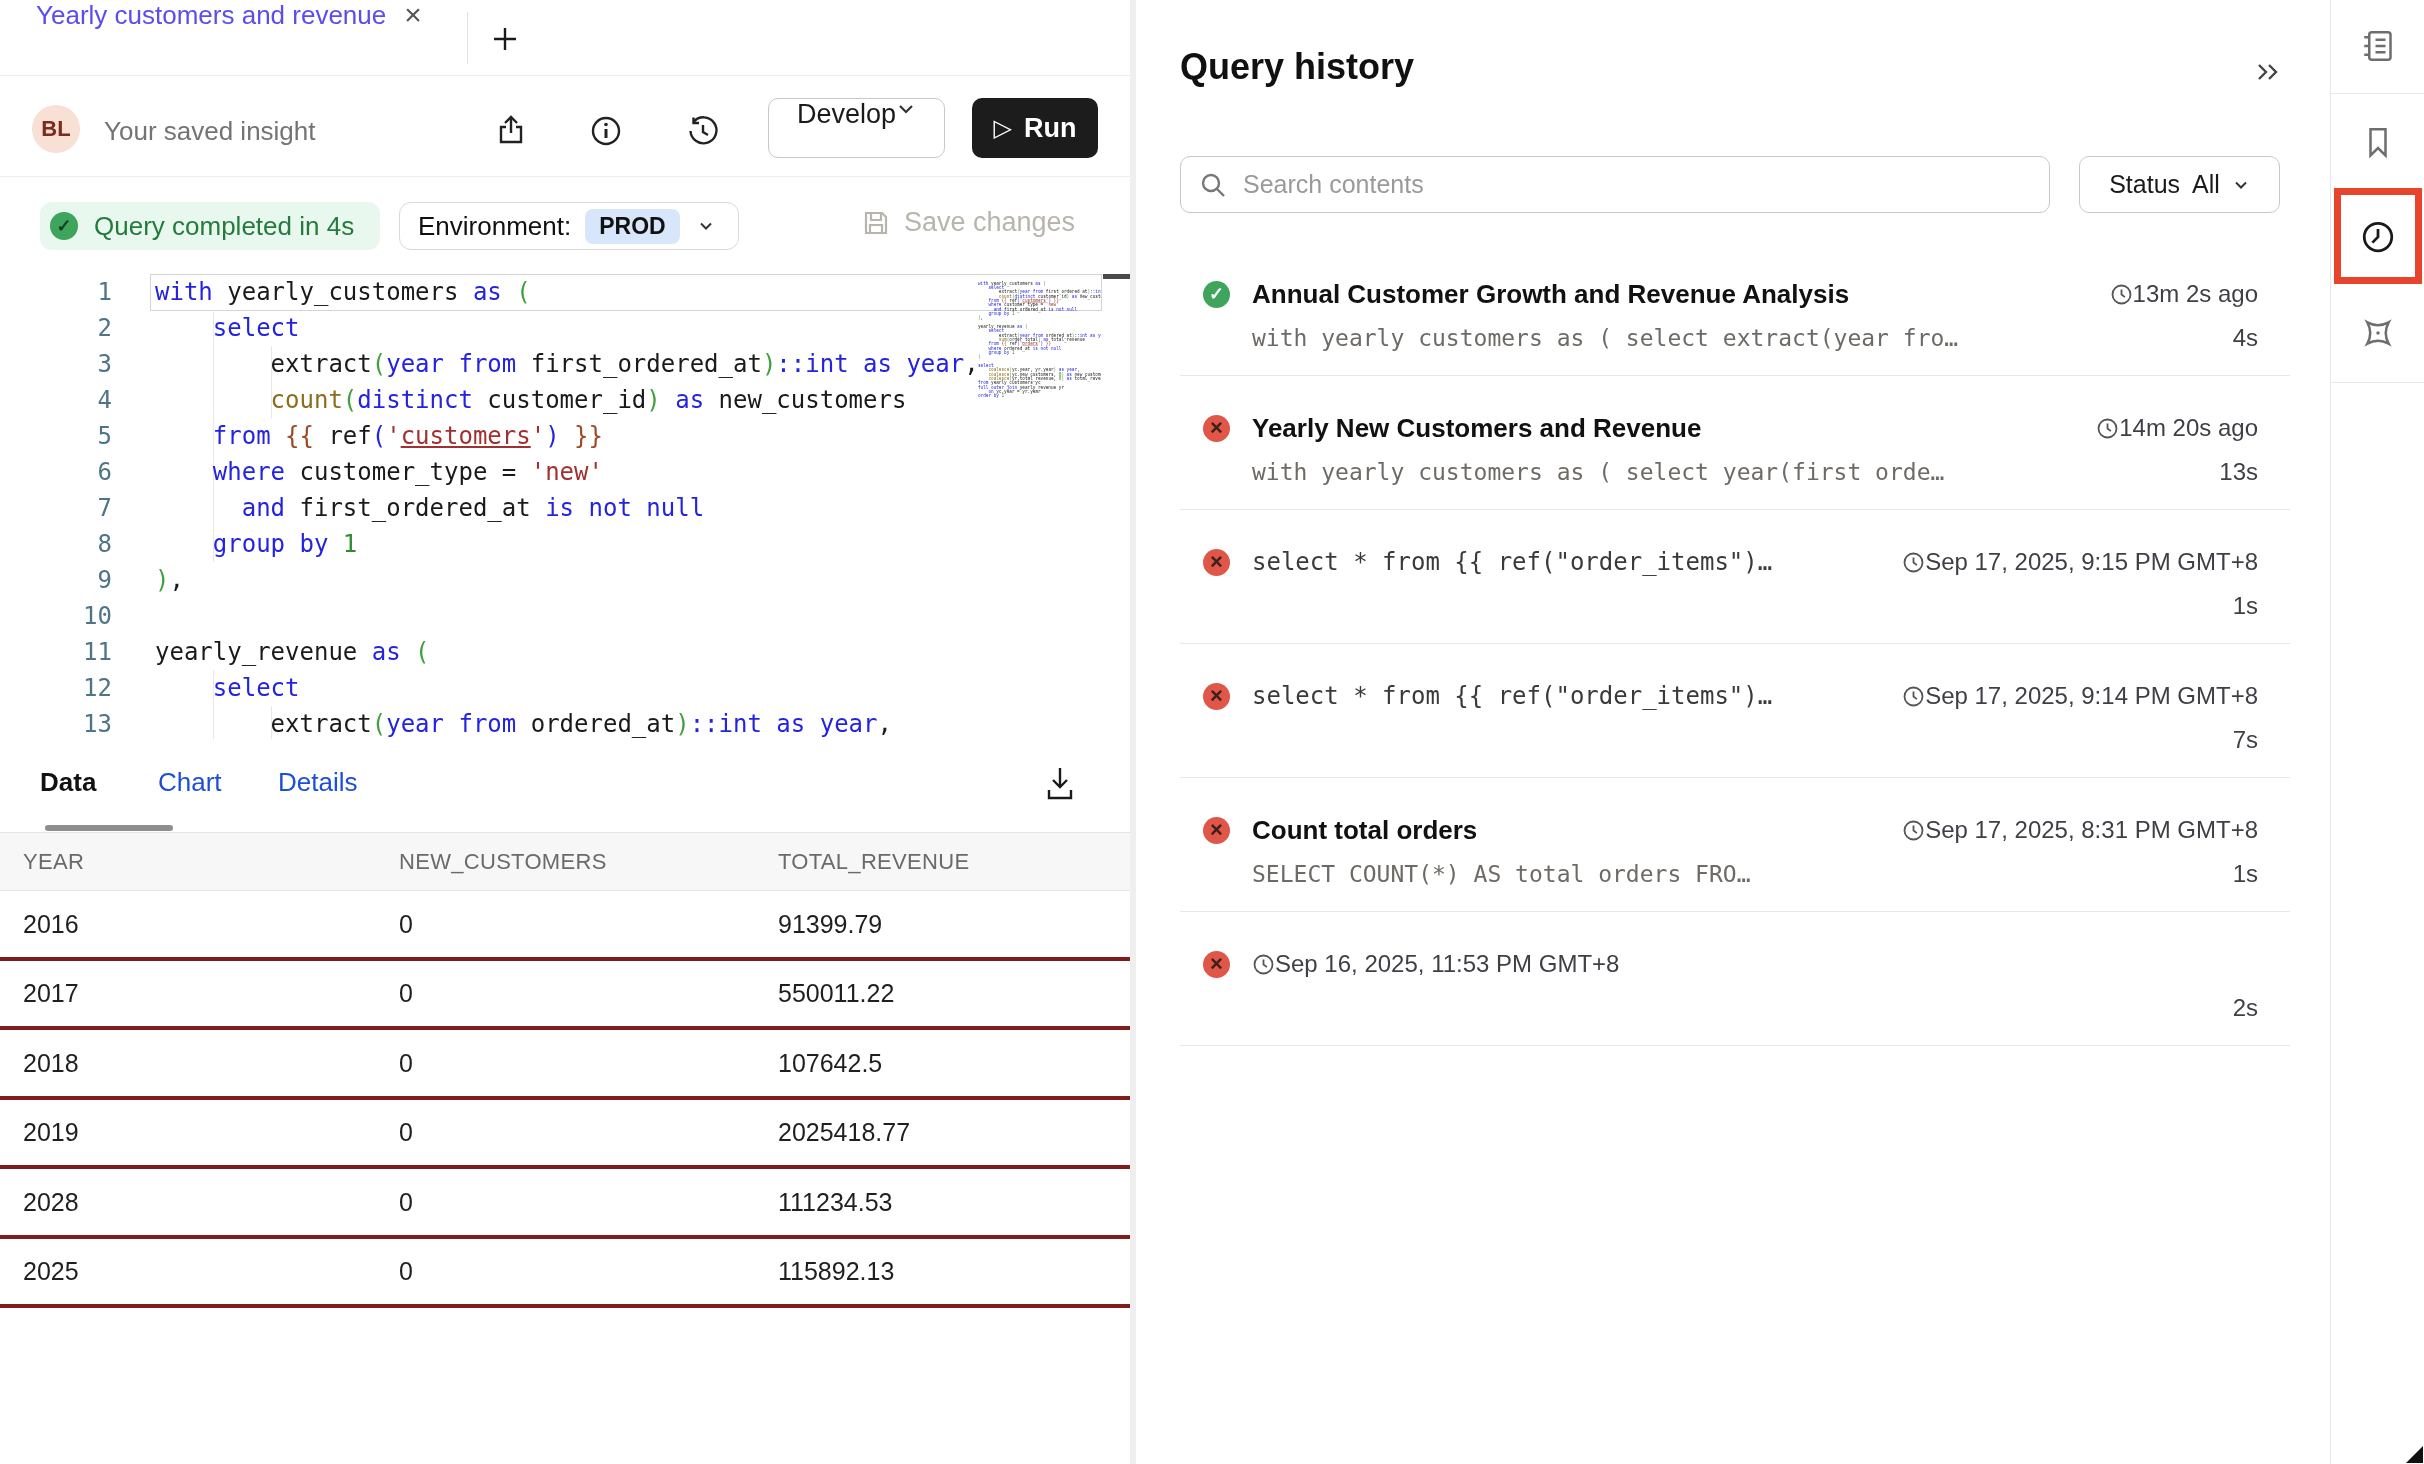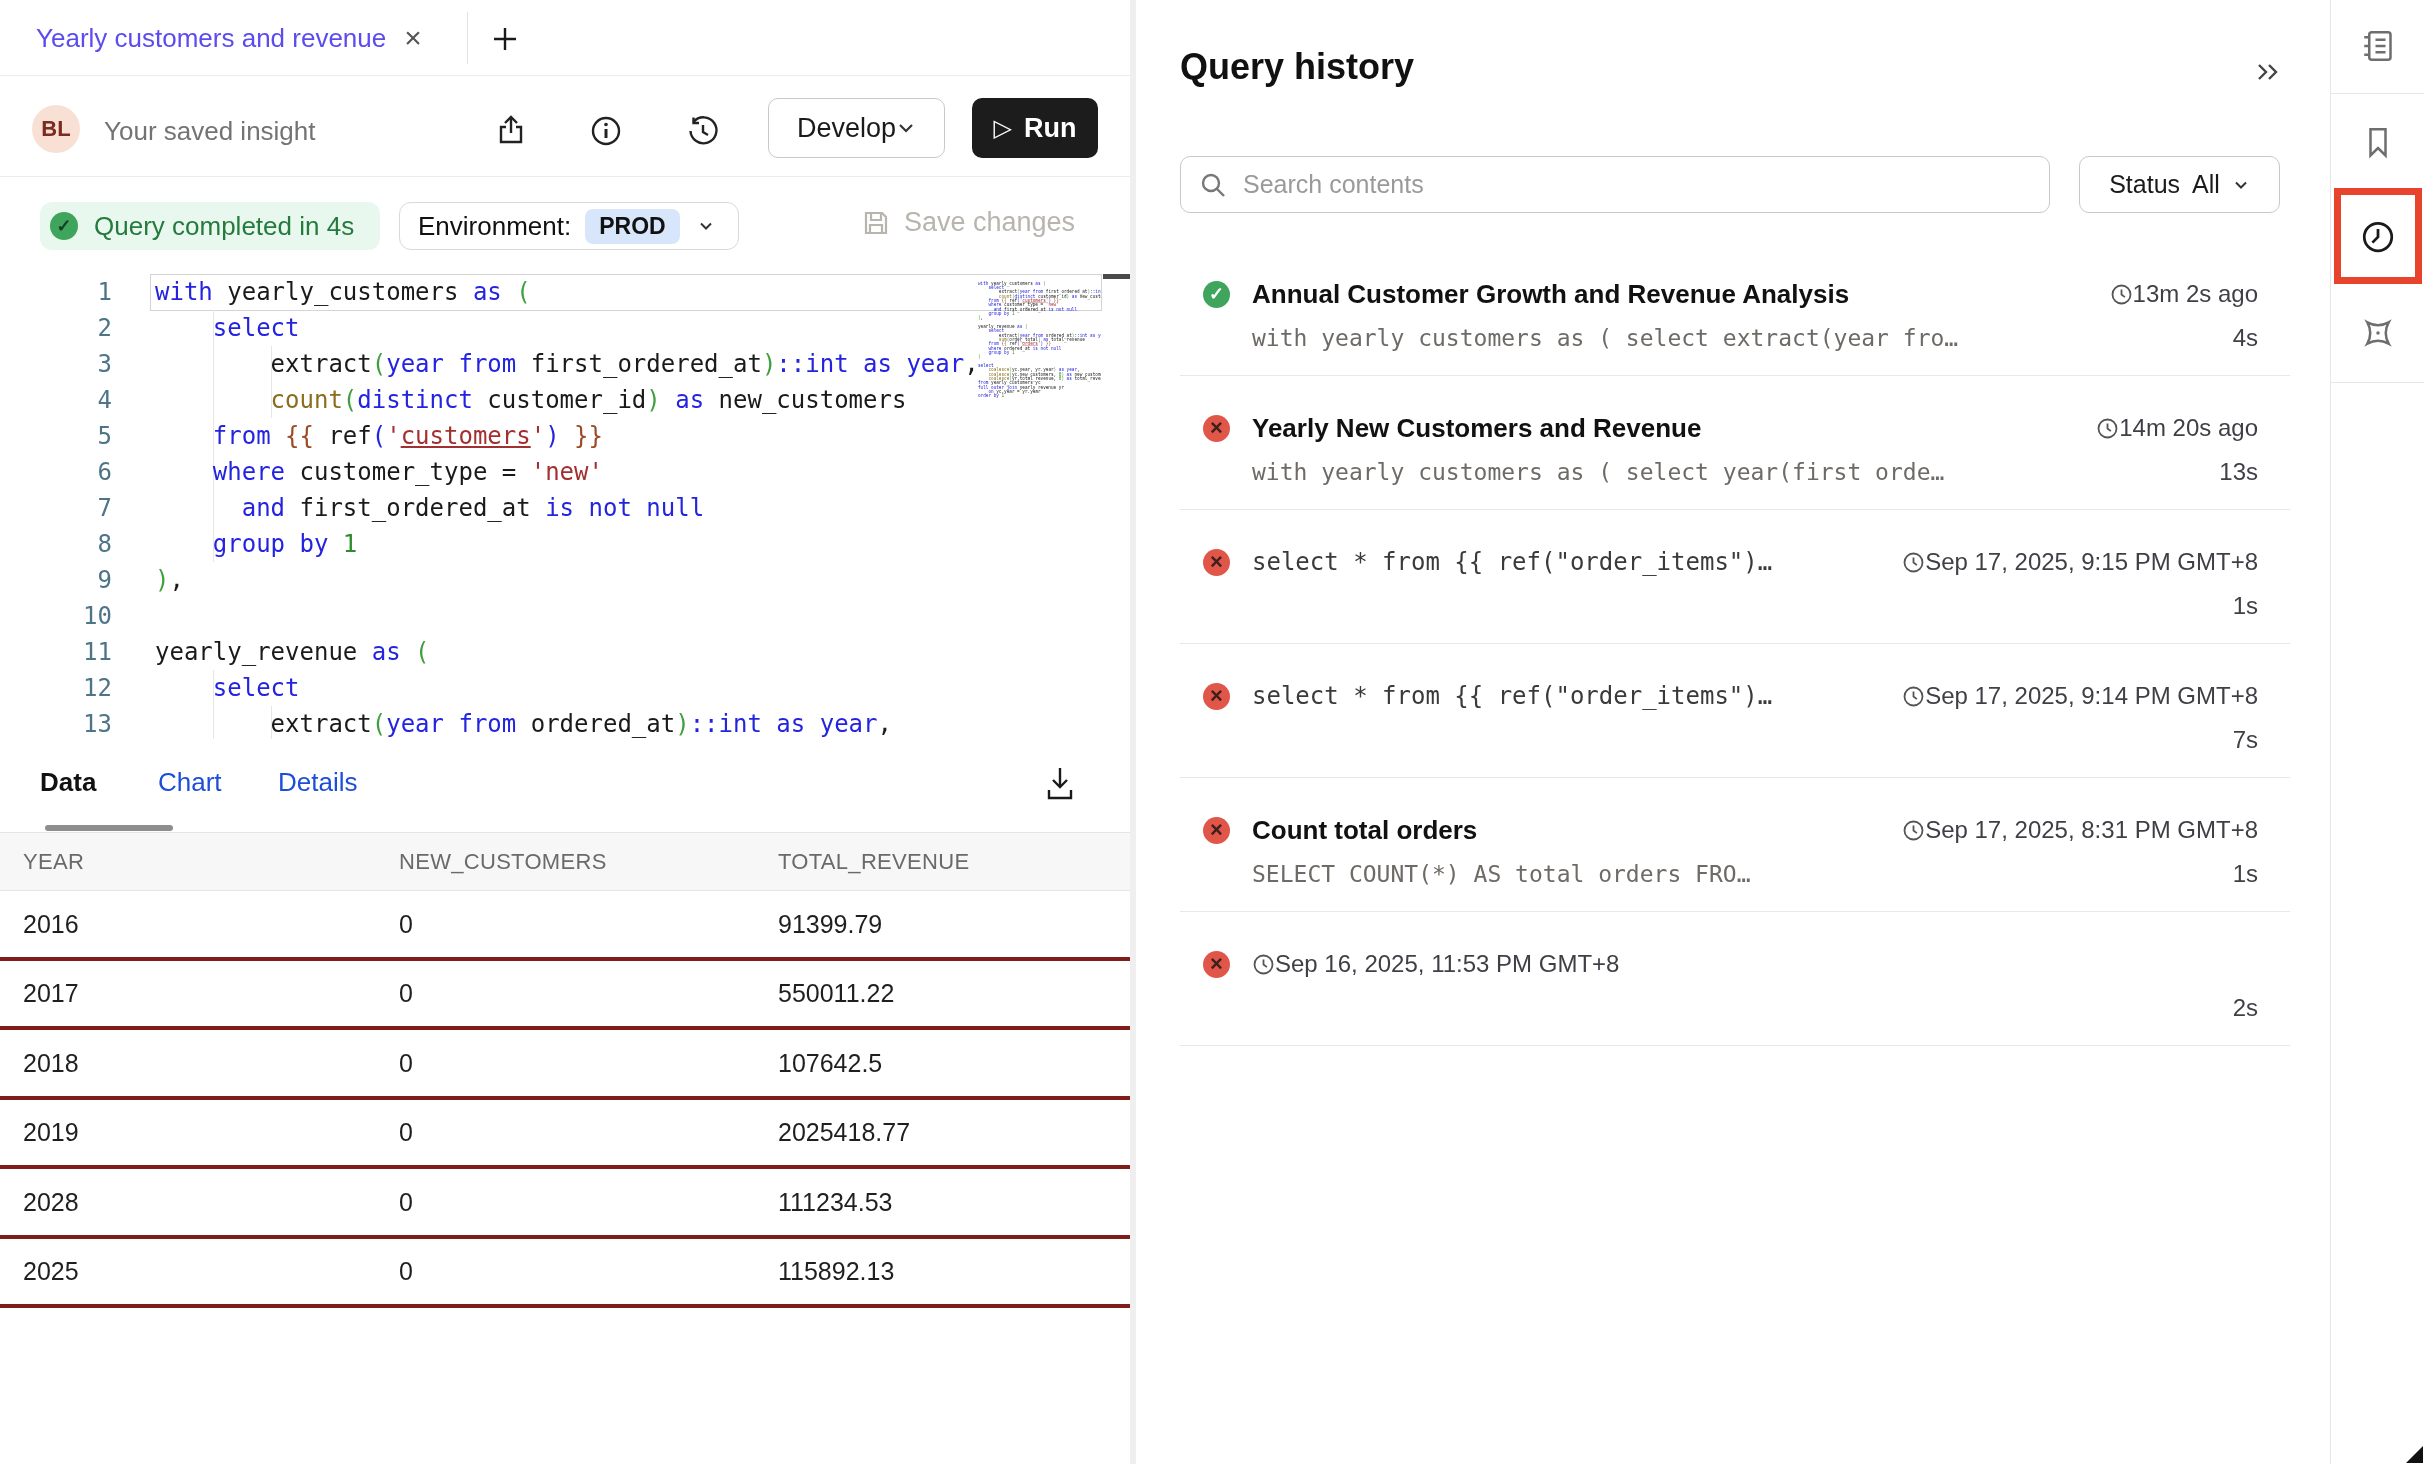--- a/index.html
+++ b/index.html
@@ -2,31 +2,31 @@
 <html><head>
 <meta charset="utf-8">
 <style>
   * { margin:0; padding:0; box-sizing:border-box; }
   html,body { width:2424px; height:1464px; background:#fff; font-family:"Liberation Sans",sans-serif; color:#1a1a1a; overflow:hidden; }
   svg { display:block; }
 
   
   #left-panel { position:absolute; left:0; top:0; width:1130px; height:1464px; background:#fff; }
   #tabbar { position:absolute; left:0; top:0; width:1130px; height:76px; border-bottom:1px solid #ececec; }
-  #active-tab { position:absolute; left:36px; top:0; height:76px; display:flex; align-items:center; gap:18px; }
+  #active-tab { position:absolute; left:36px; top:0; height:76px; display:flex; gap:18px; }
   #active-tab .tab-title { color:#5b4cf0; font-size:26px; }
   #active-tab .tab-close { color:#555; font-size:30px; line-height:30px; cursor:pointer; }
   #tab-divider { position:absolute; left:467px; top:12px; width:1px; height:52px; background:#e3e3e3; }
   #new-tab-btn { position:absolute; left:488px; top:22px; width:34px; height:34px; color:#1a1a1a; }
 
   #doc-header { position:absolute; left:0; top:76px; width:1130px; height:101px; border-bottom:1px solid #ececec; }
   #avatar { position:absolute; left:32px; top:105px; width:48px; height:48px; border-radius:50%; background:#f9e0d4; color:#7b2c1e; font-weight:bold; font-size:22px; display:flex; align-items:center; justify-content:center; top:29px; }
   #doc-title { position:absolute; left:104px; top:40px; font-size:26px; color:#737373; }
   .hdr-icon { position:absolute; top:38px; width:34px; height:34px; color:#222; cursor:pointer; }
-  #develop-btn { position:absolute; left:768px; top:22px; width:177px; height:60px; border:1.5px solid #c8c8c8; border-radius:10px; background:#fff; display:flex; align-items:center; justify-content:center; gap:0; font-size:27px; color:#1a1a1a; cursor:pointer; }
+  #develop-btn { position:absolute; left:768px; top:22px; width:177px; height:60px; border:1.5px solid #c8c8c8; border-radius:10px; background:#fff; display:flex; align-items:flex-start; justify-content:center; gap:0; font-size:27px; color:#1a1a1a; cursor:pointer; }
   #run-btn { position:absolute; left:972px; top:22px; width:126px; height:60px; background:#1c1c1c; border-radius:10px; color:#fff; display:flex; align-items:center; justify-content:center; gap:12px; font-size:27px; font-weight:600; cursor:pointer; }
   #run-btn .play { font-size:24px; font-weight:400; }
 
   #statusbar { position:absolute; left:0; top:177px; width:1130px; height:97px; }
   #status-pill { position:absolute; left:40px; top:25px; height:48px; padding:0 26px 0 10px; background:#e9f8ee; border-radius:12px; display:flex; align-items:center; gap:16px; }
   #status-pill .ok-circle { width:28px; height:28px; border-radius:50%; background:#3fa55c; color:#143d22; font-size:18px; font-weight:bold; display:flex; align-items:center; justify-content:center; }
   #status-pill .txt { color:#257a3e; font-size:26px; font-weight:500; }
   #env-btn { position:absolute; left:399px; top:25px; height:48px; width:340px; border:1.5px solid #d9d9d9; border-radius:12px; background:#fff; display:flex; align-items:center; padding-left:18px; gap:14px; cursor:pointer; }
   #env-btn .env-label { font-size:26px; color:#111; }
   #env-chip { background:#d8e6fc; border-radius:8px; padding:4px 14px; font-size:23px; font-weight:bold; color:#111; }

